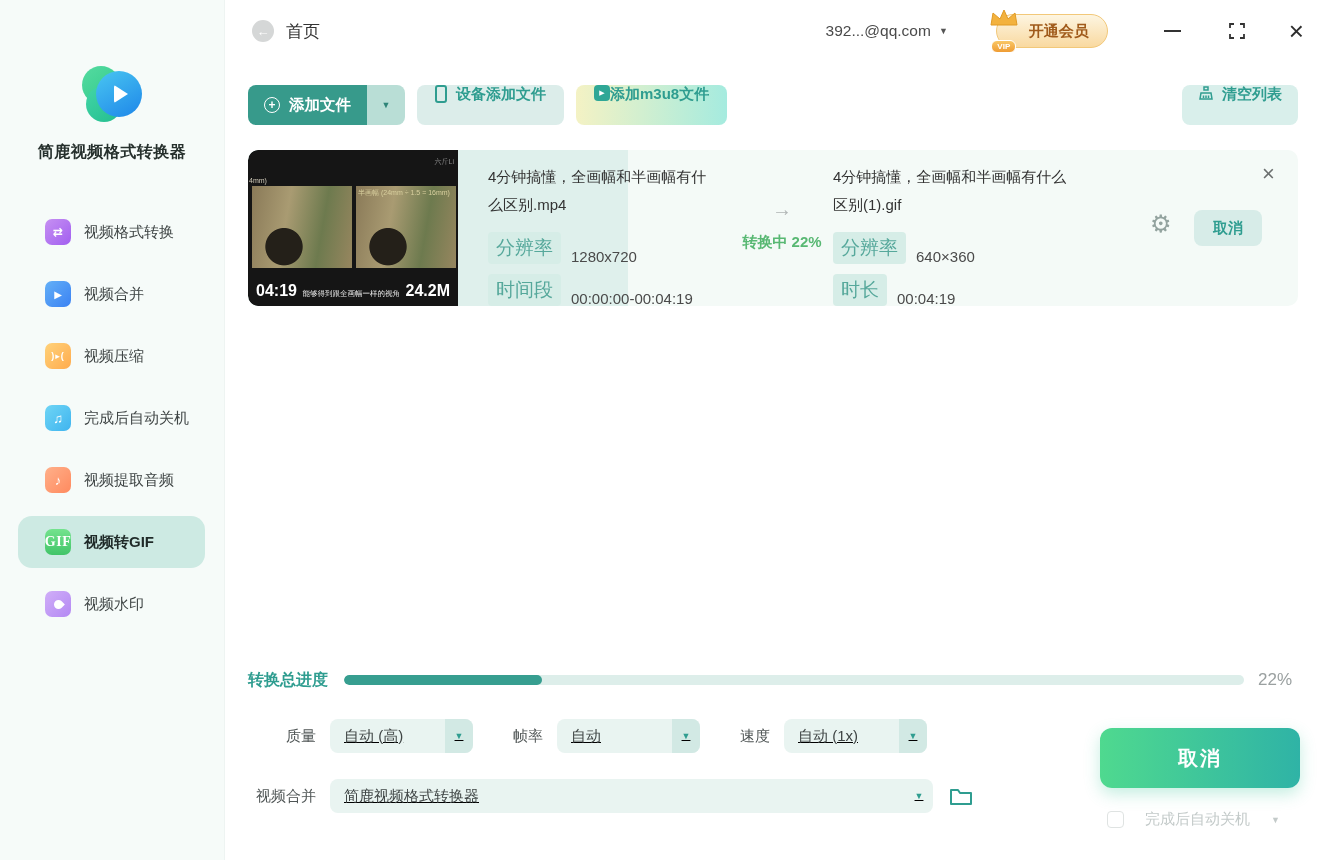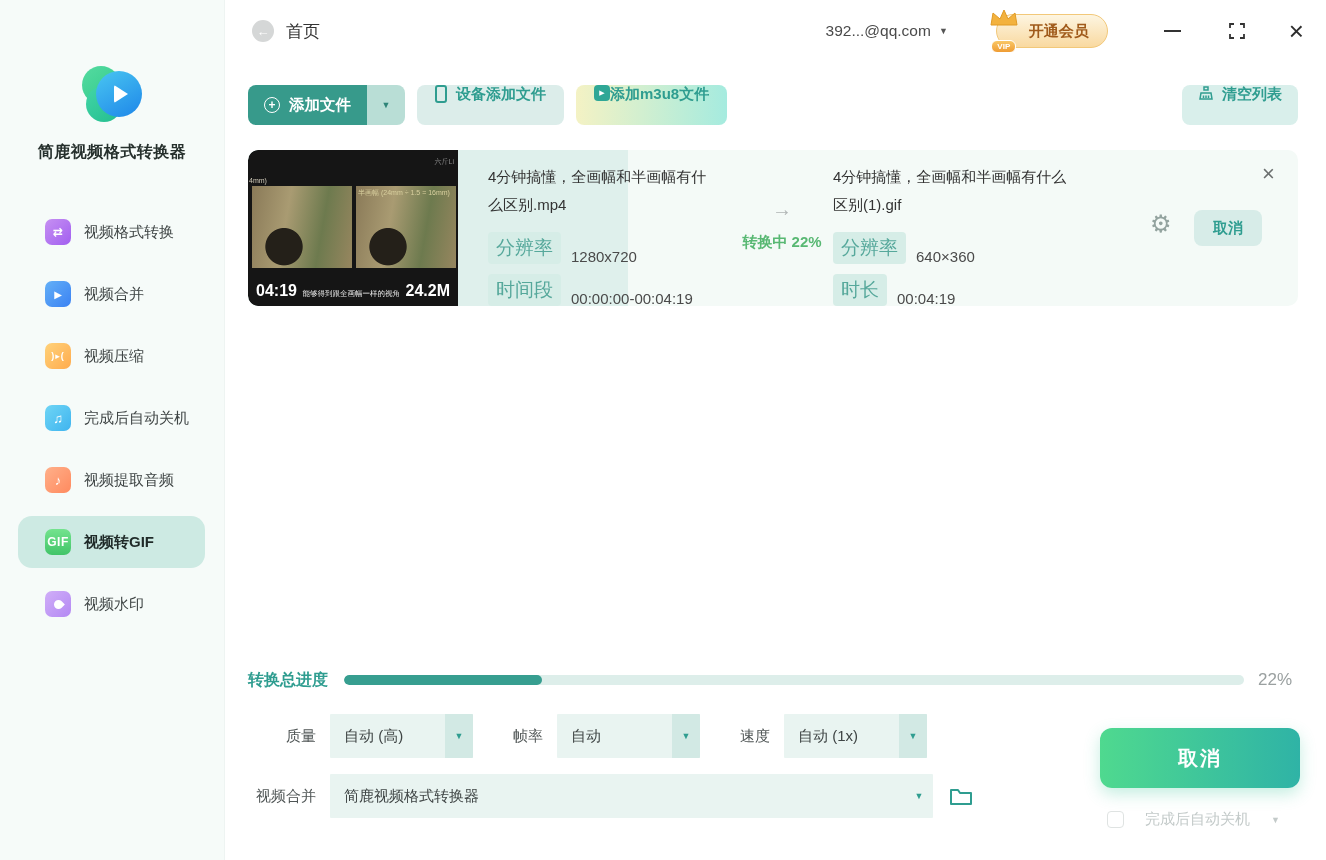--- a/index.html
+++ b/index.html
@@ -26,21 +26,21 @@
     background:#cdeae3; border-radius:14px; }
   .mi-icon { position:relative; width:26px; height:26px; border-radius:7px; display:flex; align-items:center;
     justify-content:center; color:#fff; font-weight:bold; flex:none; }
   .mi-label { position:relative; margin-left:13px; font-size:15px; color:#3f4545; }
   .menu-item.active .mi-label { font-weight:bold; color:#1f2a28; }
   .ic-1 { background:linear-gradient(135deg,#c690f2,#a25ff0); font-size:12px; }
   .ic-2 { background:linear-gradient(135deg,#64b0f7,#3b82f3); font-size:10px; }
   .ic-3 { background:linear-gradient(135deg,#ffd27a,#ffab4d); font-size:9px; letter-spacing:1px; }
   .ic-4 { background:linear-gradient(135deg,#6fd5f5,#3fb4ef); font-size:13px; }
   .ic-5 { background:linear-gradient(135deg,#ffb08a,#ff8a5f); font-size:13px; }
-  .ic-6 { background:linear-gradient(180deg,#74e38e,#41c468); font-size:12px; letter-spacing:.5px; }
+  .ic-6 { background:linear-gradient(180deg,#74e38e,#41c468); font-size:14px; letter-spacing:.5px;font-family:Liberation Serif, serif; }
   .ic-7 { background:linear-gradient(135deg,#d0aef8,#b489f3); }
   .drop-shape { width:9px; height:9px; background:#fff; border-radius:50% 0 50% 50%; transform:rotate(45deg); }
 
   
   .main { position:relative; flex:1; display:flex; flex-direction:column; background:#fff; }
 
   .topbar { height:62px; display:flex; align-items:center; padding:0 22px 0 27px; flex:none; }
   .back-btn { width:22px; height:22px; border-radius:50%; background:#d5d7d7; color:#fff; display:flex;
     align-items:center; justify-content:center; font-size:13px; cursor:pointer; flex:none; }
   .page-title { margin-left:12px; font-size:17px; color:#333; }
@@ -116,21 +116,21 @@
   .bottom { position:relative; height:200px; padding:0 28px 0 23px; flex:none; }
   .progress-row { display:flex; align-items:center; height:40px; }
   .progress-label { font-size:16px; font-weight:bold; color:#2f9d90; flex:none; }
   .progress-track { flex:none; width:900px; margin-left:16px; height:10px; background:#ddeeea; border-radius:5px; overflow:hidden; }
   .progress-fill { height:100%; background:#379e90; border-radius:5px; width:22%; }
   .progress-pct { margin-left:14px; font-size:17px; color:#9aa0a0; }
 
   .settings-row { display:flex; align-items:center; height:48px; margin-top:12px; }
   .set-label { width:68px; text-align:right; margin-right:14px; font-size:15px; color:#4f5555; flex:none; }
   .set-label.auto { width:auto; }
-  .select { display:flex; height:44px; border-radius:1px; overflow:hidden; background:#e9f4f1; cursor:pointer; }
+  .select { display:flex; height:34px; border-radius:8px; overflow:hidden; background:#e9f4f1; cursor:pointer;text-decoration:underline; }
   .select-value { flex:1; display:flex; align-items:center; padding-left:14px; font-size:15px; color:#3f4545; }
   .select-arrow { width:28px; background:#d2e9e4; display:flex; align-items:center; justify-content:center;
     color:#2f9d90; font-size:9px; flex:none; }
   .sel-quality,.sel-fps,.sel-speed { width:143px; flex:none; }
   .gap { width:40px; flex:none; }
   .sel-output { width:603px; flex:none; }
   .folder-btn { margin-left:16px; display:flex; cursor:pointer; }
 
   .big-cancel { position:absolute; right:26px; top:68px; width:200px; height:60px; border-radius:12px;
     background:linear-gradient(90deg,#4fd98f,#2fb3a6); color:#fff; font-size:20px; font-weight:bold;

